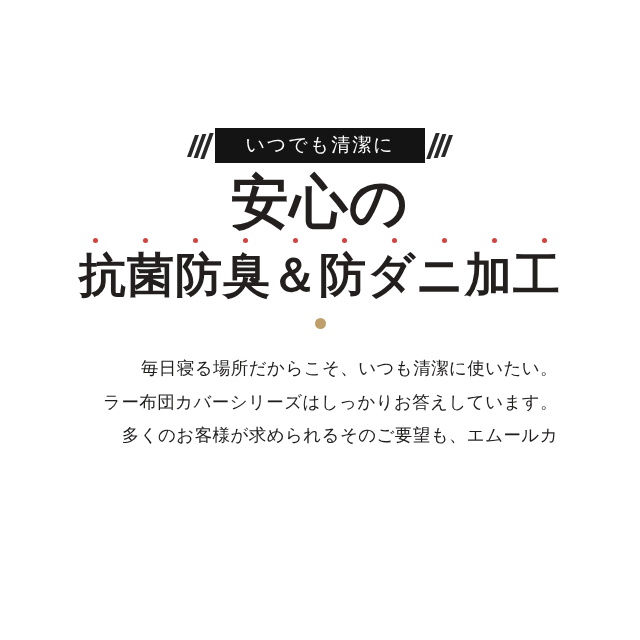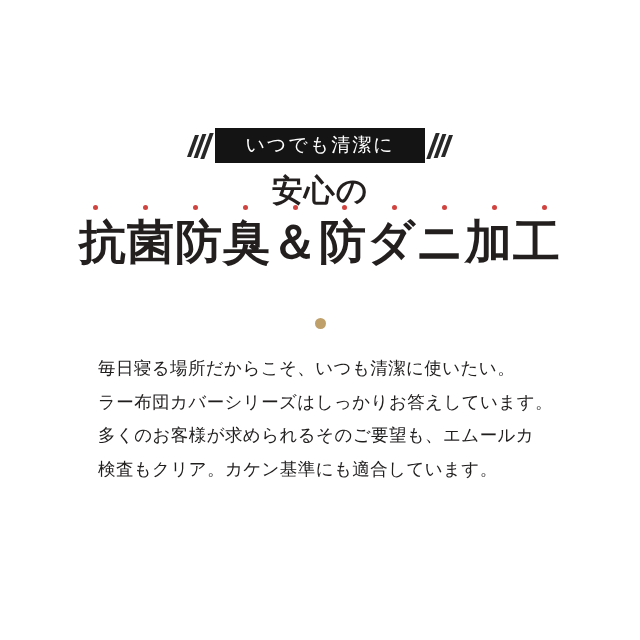--- a/index.html
+++ b/index.html
@@ -64,25 +64,25 @@
 
   
   .headline {
     position: absolute;
     top: 172px;
     left: 0;
     width: 640px;
     text-align: center;
   }
   .headline .line1 {
-    font-size: 31px;
+    font-size: 58px;
     line-height: 1.22;
     letter-spacing: 1px;
     font-weight: 700;
-    font-family: Liberation Sans, sans-serif;
+    font-family: Liberation Mono, monospace;
   }
   .line2-wrap {
     position: relative;
     display: inline-block;
     margin-top: 4px;
   }
   .headline .line2 {
     font-size: 47px;
     line-height: 1.2;
     letter-spacing: 1px;
@@ -133,20 +133,21 @@
     left: 98px;
     width: 460px;
   }
   .body-copy p {
     margin: 0;
     font-size: 17.5px;
     line-height: 1.92;
     letter-spacing: .4px;
     color: #201d1d;
     font-family: "Liberation Serif", "DejaVu Serif", serif;
+    text-align: right;
   }
 </style>
 </head>
 <body>
 
 <div class="page">
 
   <div class="badge-row">
     <span class="slashes left">
       <i class="slash s1"></i>
@@ -181,16 +182,15 @@
   </div>
 
   <div class="divider">
       <span></span>
     </div>
 
   <div class="body-copy">
     <p>毎日寝る場所だからこそ、いつも清潔に使いたい。</p>
     <p>ラー布団カバーシリーズはしっかりお答えしています。</p>
     <p>多くのお客様が求められるそのご要望も、エムールカ</p>
-    <p>検査もクリア。カケン基準にも適合しています。</p>
   </div>
 
 </div>
 
 </body></html>

